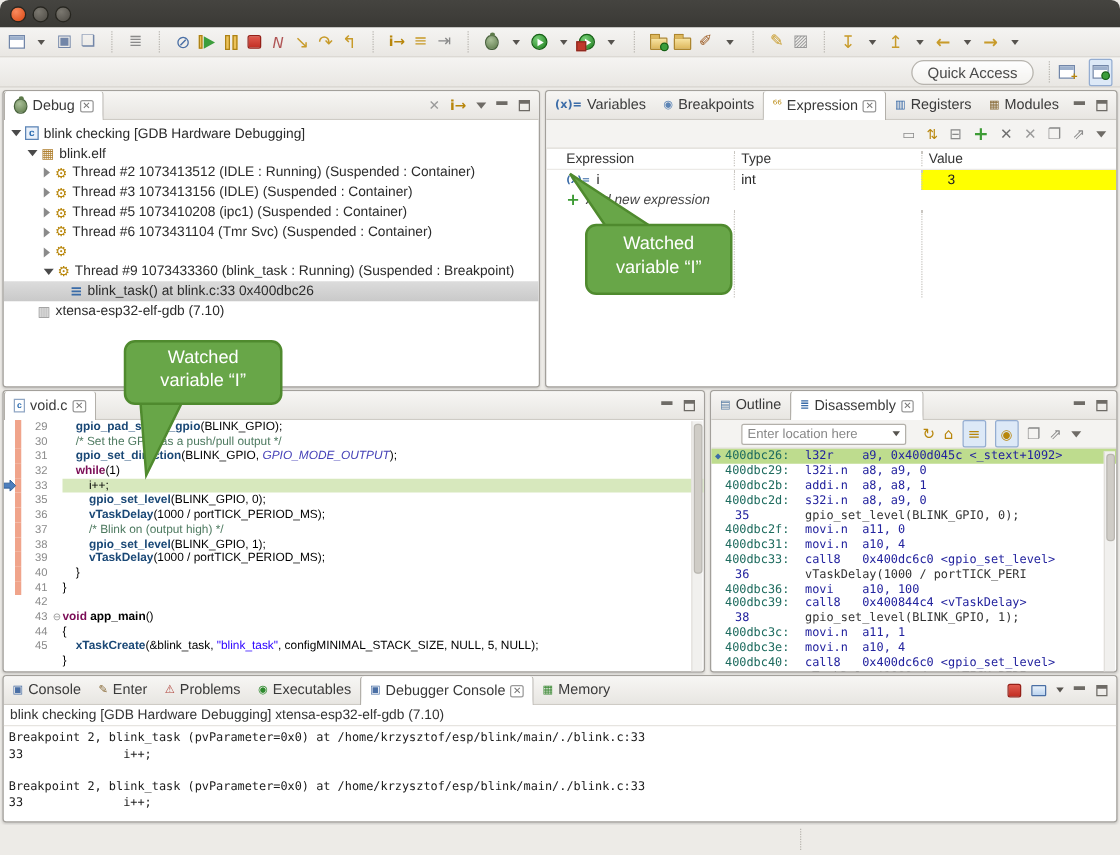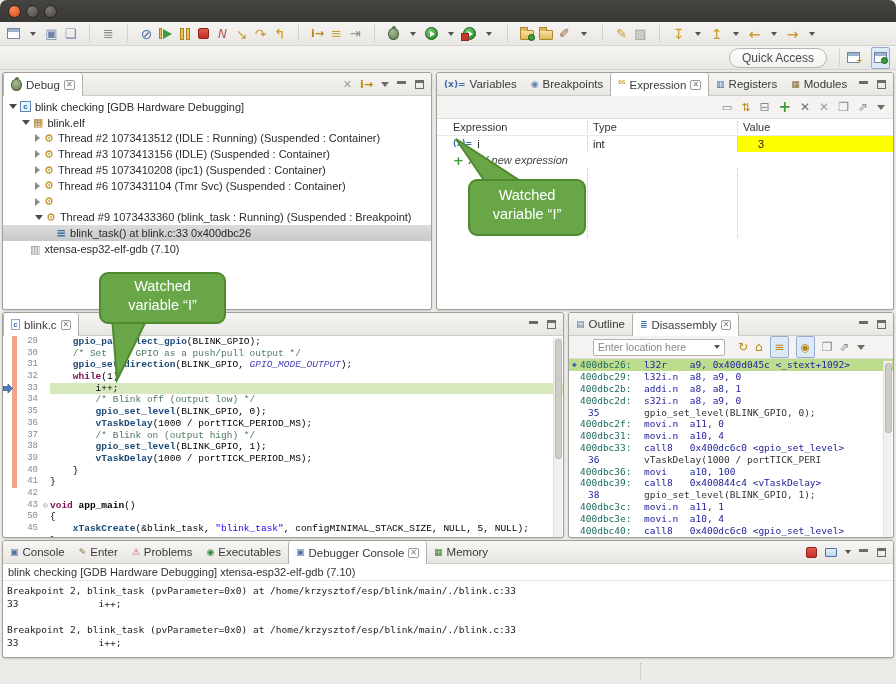--- a/index.html
+++ b/index.html
@@ -65,21 +65,21 @@
 .expd.closed{width:0;height:0;border-top:4px solid transparent;border-bottom:4px solid transparent;border-left:5px solid #8a8a8a;margin:0 4px 0 2px}
 .ticon{margin-right:4px;flex:none}
 
 
 .xth{display:flex;height:17px;font-size:11px;color:#333;align-items:center;border-bottom:1px solid #eceae7}
 .xc1{width:150px;padding-left:16px}.xc2{width:150px;padding-left:5px;border-left:1px dotted #c9c6c1}.xc3{flex:1;padding-left:5px;border-left:1px dotted #c9c6c1}
 .xrow{display:flex;height:16px;font-size:11px;color:#222;align-items:center}
 .xfill{display:flex;height:70px}
 
 
-.eline{display:flex;height:11.7px;font-family:Liberation Mono, monospace;font-size:9.5px;line-height:11.7px;white-space:pre}
+.eline{display:flex;height:11.7px;font-family:Liberation Sans, sans-serif;font-size:9.5px;line-height:11.7px;white-space:pre}
 .egut{width:9px;flex:none;position:relative}
 .ediff{width:5px;flex:none}
 .ediff.on{background:#f0a48b}
 .enum{width:24px;flex:none;text-align:right;color:#8a8a8a;font-size:9px;padding-right:3px}
 .efold{width:9px;flex:none;color:#999;font-size:8px;line-height:11px;text-align:center}
 .ecode{flex:1;overflow:hidden}
 .ecode.cur{background:#d7e8bd}
 .k{color:#7b0c56;font-weight:bold}
 .c{color:#4e7a60}
 .s{color:#2a00ff}
@@ -410,47 +410,46 @@
     <div class="xc1"></div>
       <div class="xc2"></div>
       <div class="xc3"></div>
   </div>
 </div>
 
 <div class="panel" style="left:2px;top:312px;width:562px;height:226px">
   <div class="phead">
     <div class="tab active">
       <span class="i-cdoc">c</span>
-      <span>blink.c</span>
+      <span>void.c</span>
       <span class="tclose">✕</span>
     </div>
     <div class="hright">
       <span class="wmin"></span>
       <span class="wmax"></span>
     </div>
   </div>
   <div id="editor-lines" style="position:relative">
       <div class="eline"><span class="egut"></span><span class="ediff on"></span><span class="enum">29</span><span class="efold"></span><span class="ecode"><span>    </span><span class="f">gpio_pad_select_gpio</span><span>(BLINK_GPIO);</span></span></div>
       <div class="eline"><span class="egut"></span><span class="ediff on"></span><span class="enum">30</span><span class="efold"></span><span class="ecode"><span>    </span><span class="c">/* Set the GPIO as a push/pull output */</span></span></div>
       <div class="eline"><span class="egut"></span><span class="ediff on"></span><span class="enum">31</span><span class="efold"></span><span class="ecode"><span>    </span><span class="f">gpio_set_direction</span><span>(BLINK_GPIO, </span><span class="m">GPIO_MODE_OUTPUT</span><span>);</span></span></div>
       <div class="eline"><span class="egut"></span><span class="ediff on"></span><span class="enum">32</span><span class="efold"></span><span class="ecode"><span>    </span><span class="k">while</span><span>(1)</span></span></div>
       <div class="eline"><span class="egut"><svg class="bparrow" width="10" height="9">
             <polygon points="0,2.5 5,2.5 5,0 9.5,4.5 5,9 5,6.5 0,6.5" fill="#4d7fbe" stroke="#2a5a94" stroke-width="0.7"></polygon>
           </svg></span><span class="ediff on"></span><span class="enum">33</span><span class="efold"></span><span class="ecode cur"><span>        i++;</span></span></div>
-      <div class="eline"><span class="egut"></span><span class="ediff on"></span><span class="enum">34</span><span class="efold"></span><span class="ecode"><span>        </span><span class="c">/* Blink off (output low) */</span></span></div>
       <div class="eline"><span class="egut"></span><span class="ediff on"></span><span class="enum">35</span><span class="efold"></span><span class="ecode"><span>        </span><span class="f">gpio_set_level</span><span>(BLINK_GPIO, 0);</span></span></div>
       <div class="eline"><span class="egut"></span><span class="ediff on"></span><span class="enum">36</span><span class="efold"></span><span class="ecode"><span>        </span><span class="f">vTaskDelay</span><span>(1000 / portTICK_PERIOD_MS);</span></span></div>
       <div class="eline"><span class="egut"></span><span class="ediff on"></span><span class="enum">37</span><span class="efold"></span><span class="ecode"><span>        </span><span class="c">/* Blink on (output high) */</span></span></div>
       <div class="eline"><span class="egut"></span><span class="ediff on"></span><span class="enum">38</span><span class="efold"></span><span class="ecode"><span>        </span><span class="f">gpio_set_level</span><span>(BLINK_GPIO, 1);</span></span></div>
       <div class="eline"><span class="egut"></span><span class="ediff on"></span><span class="enum">39</span><span class="efold"></span><span class="ecode"><span>        </span><span class="f">vTaskDelay</span><span>(1000 / portTICK_PERIOD_MS);</span></span></div>
       <div class="eline"><span class="egut"></span><span class="ediff on"></span><span class="enum">40</span><span class="efold"></span><span class="ecode"><span>    }</span></span></div>
       <div class="eline"><span class="egut"></span><span class="ediff on"></span><span class="enum">41</span><span class="efold"></span><span class="ecode"><span>}</span></span></div>
       <div class="eline"><span class="egut"></span><span class="ediff"></span><span class="enum">42</span><span class="efold"></span><span class="ecode">&nbsp;</span></div>
       <div class="eline"><span class="egut"></span><span class="ediff"></span><span class="enum">43</span><span class="efold">⊖</span><span class="ecode"><span class="k">void</span><span class="b"> app_main</span><span>()</span></span></div>
-      <div class="eline"><span class="egut"></span><span class="ediff"></span><span class="enum">50</span><span class="efold"></span><span class="ecode"><span>{</span></span></div>
+      <div class="eline"><span class="egut"></span><span class="ediff"></span><span class="enum">44</span><span class="efold"></span><span class="ecode"><span>{</span></span></div>
       <div class="eline"><span class="egut"></span><span class="ediff"></span><span class="enum">45</span><span class="efold"></span><span class="ecode"><span>    </span><span class="f">xTaskCreate</span><span>(&amp;blink_task, </span><span class="s">"blink_task"</span><span>, configMINIMAL_STACK_SIZE, NULL, 5, NULL);</span></span></div>
       <div class="eline"><span class="egut"></span><span class="ediff"></span><span class="enum"></span><span class="efold"></span><span class="ecode"><span>}</span></span></div>
     </div>
   <div class="scroll-v" style="top:24px;height:201px">
     <div class="scroll-thumb" style="top:2px;height:120px"></div>
   </div>
 </div>
 
 <div class="panel" style="left:568px;top:312px;width:326px;height:226px">
   <div class="phead" id="disasm-tabs">

